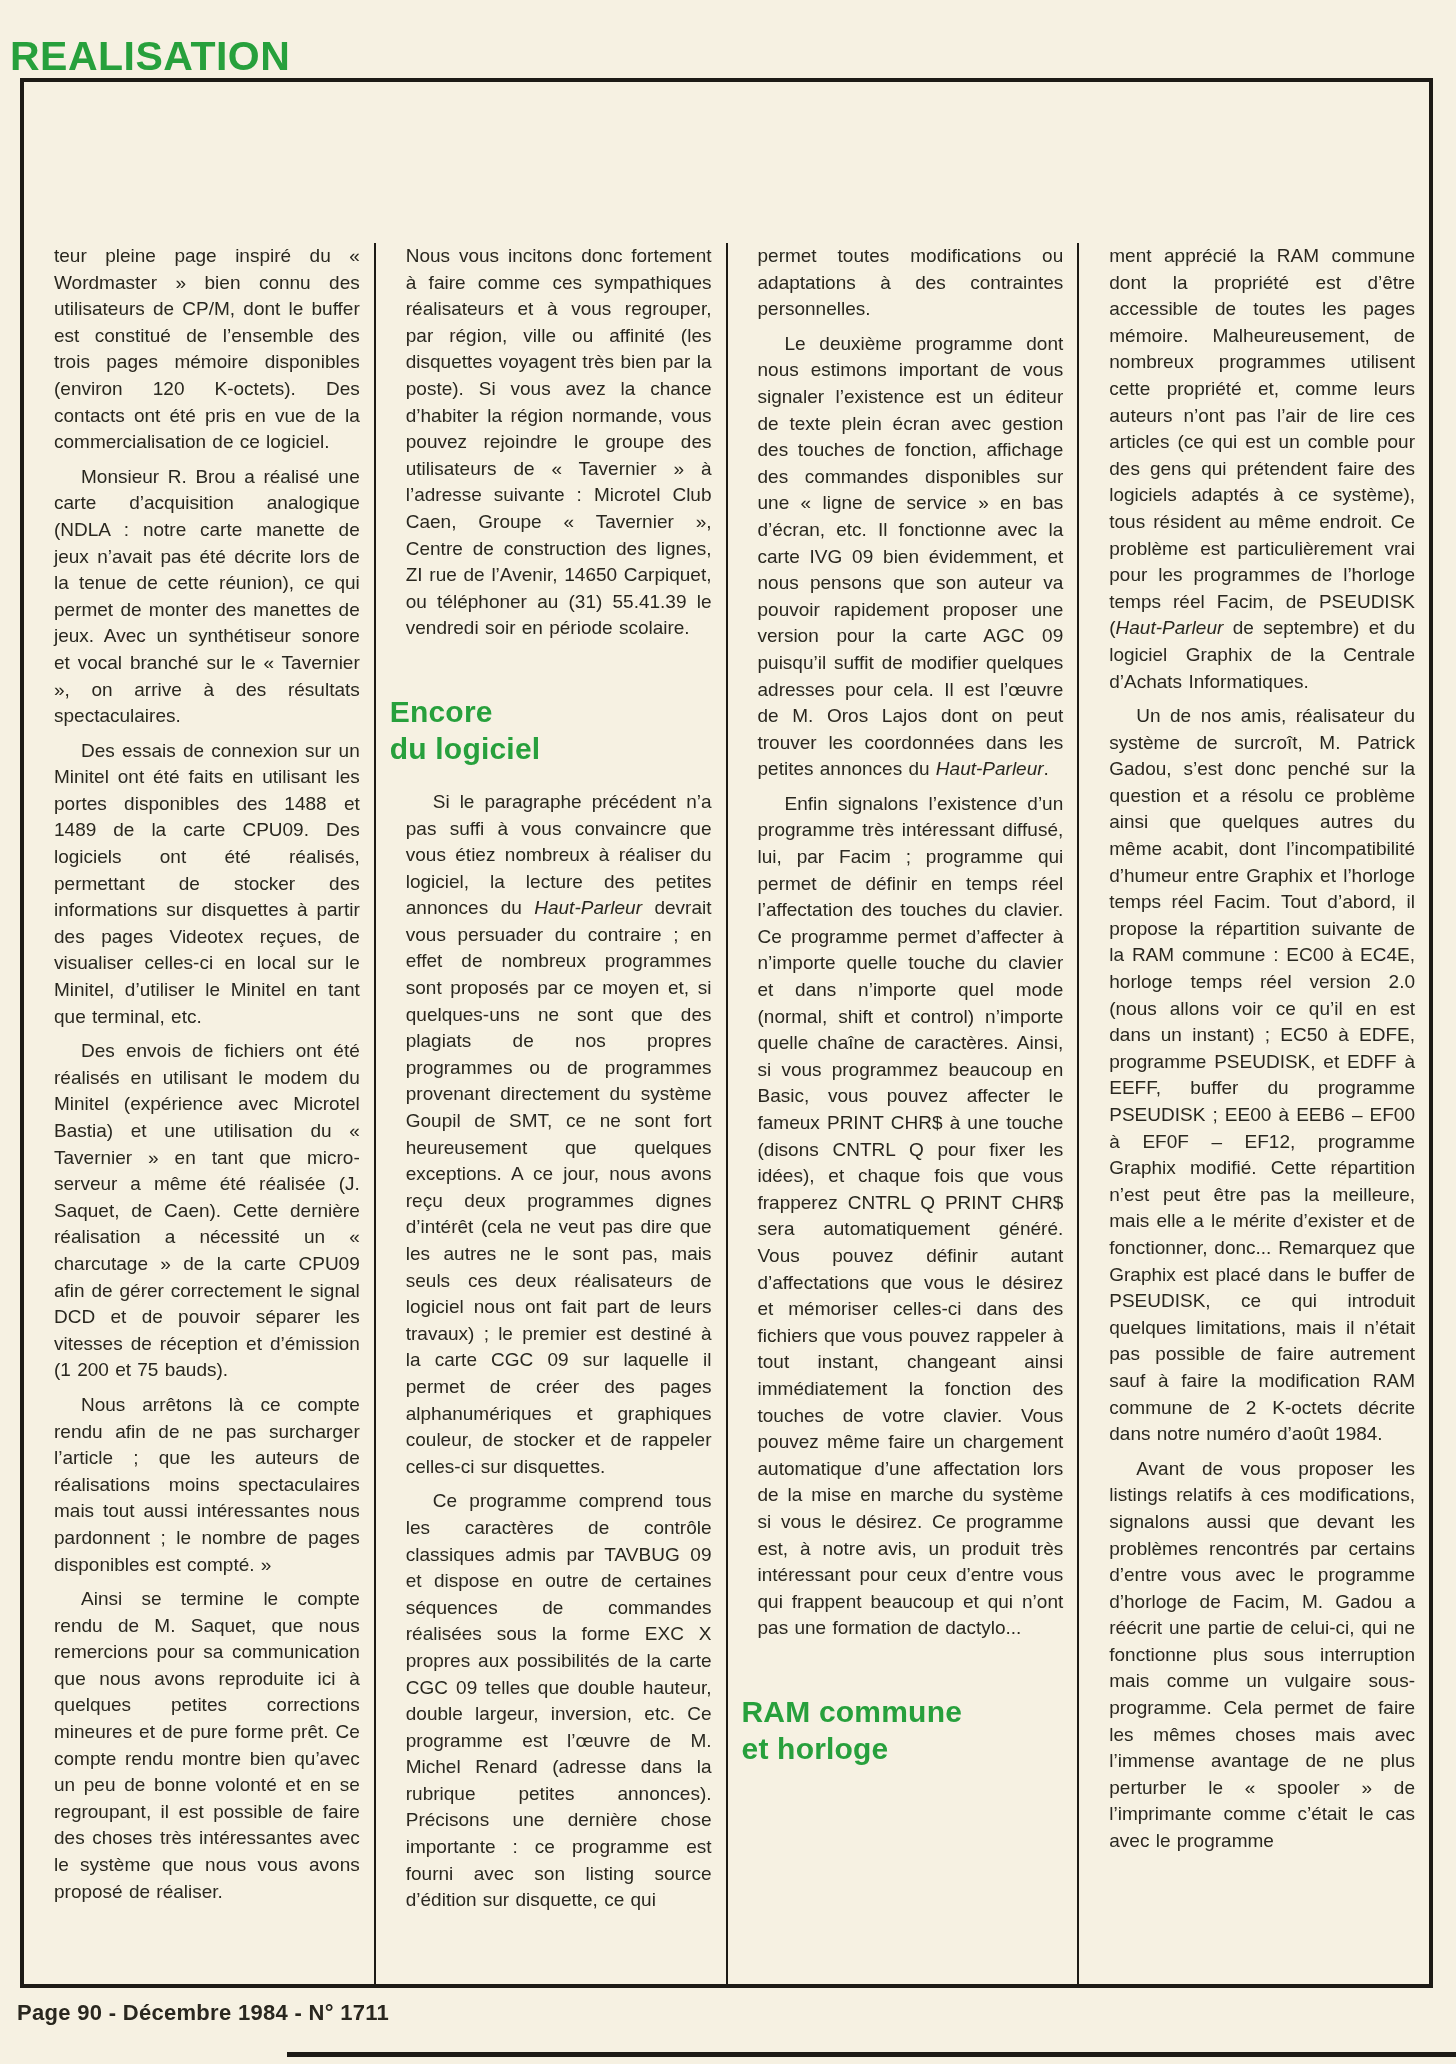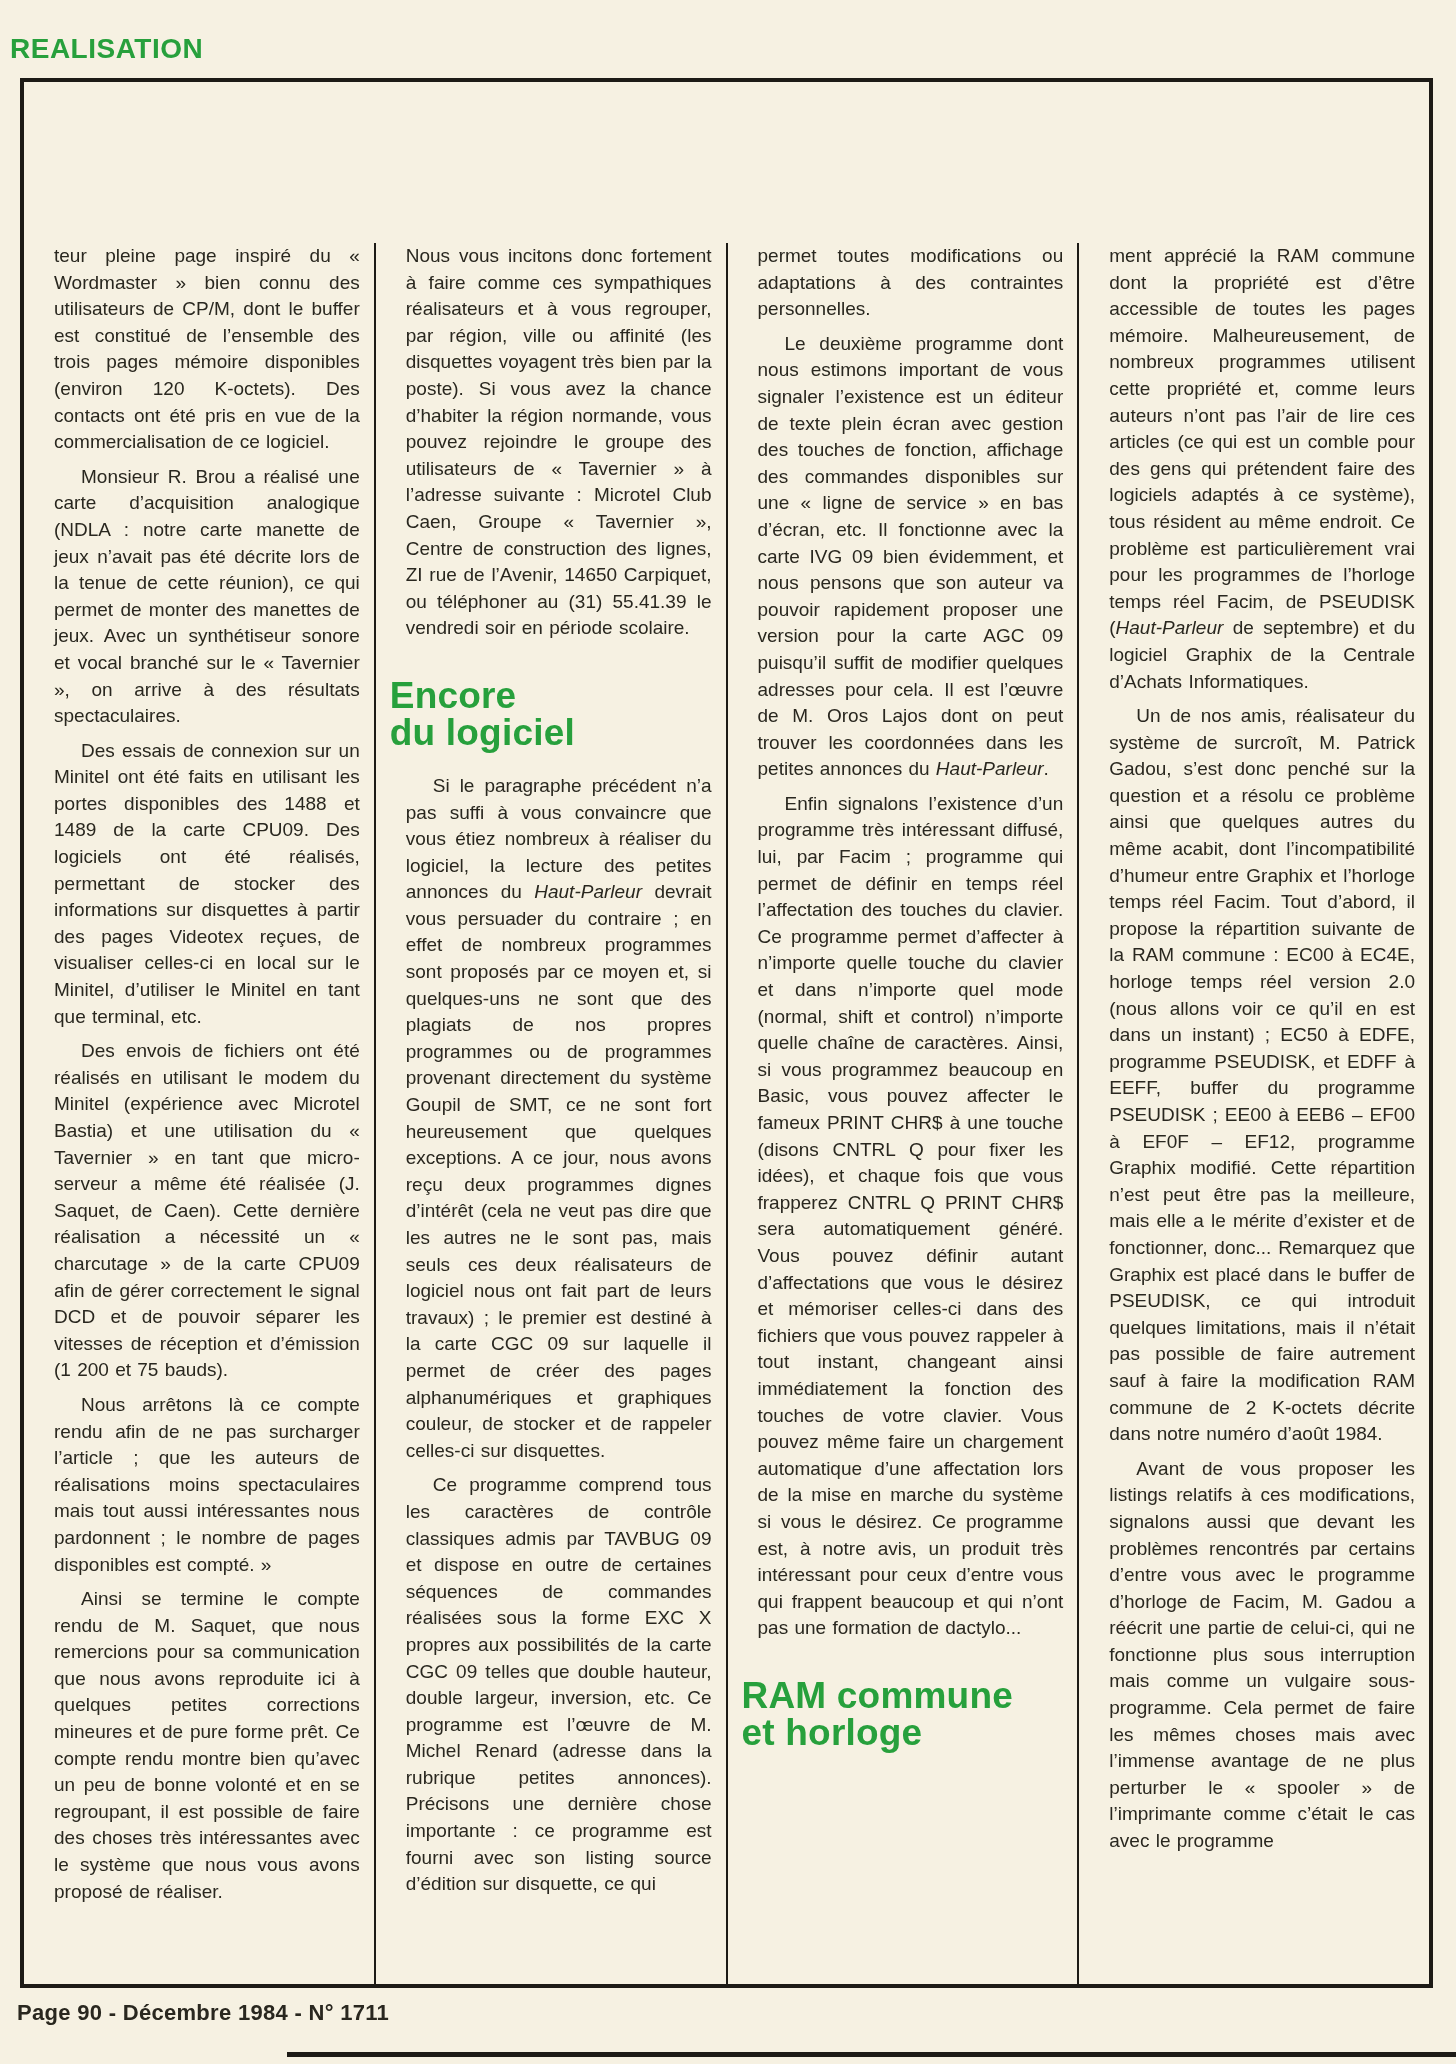--- a/index.html
+++ b/index.html
@@ -10,21 +10,21 @@
   }
   html,body{margin:0;padding:0;}
   body{
     width:1456px;height:2064px;position:relative;
     background:var(--paper);
     font-family:"Liberation Sans","DejaVu Sans",sans-serif;
     overflow:hidden;
   }
   .kicker{
     position:absolute;left:10px;top:33px;
-    font-size:28px;font-weight:800;letter-spacing:.5px;
+    font-size:41px;font-weight:800;letter-spacing:.5px;
     color:var(--green);
   }
   .article-box{
     position:absolute;left:20px;top:78px;
     width:1413px;height:1910px;
     border:4px solid var(--rule);
     box-sizing:border-box;
   }
   .columns{
     display:flex;
@@ -42,23 +42,23 @@
   .col p{
     margin:0 0 8px 16px;
     font-size:19px;line-height:26.6px;
     text-align:justify;
     color:var(--ink);
     word-spacing:1px;
   }
   .col p.ind{text-indent:27px;}
   .col h2{
     color:var(--green);
-    font-size:37px;line-height:37px;
+    font-size:30px;line-height:37px;
     font-weight:800;letter-spacing:.2px;
-    margin:35px 0 22px 0;
+    margin:51px 0 22px 0;
   }
   .col i{font-style:italic;}
   .footer{
     position:absolute;left:17px;top:2000px;
     font-size:22px;font-weight:bold;letter-spacing:.3px;
     color:var(--ink);
   }
   .next-edge{
     position:absolute;left:287px;top:2052px;
     width:1169px;height:5px;

